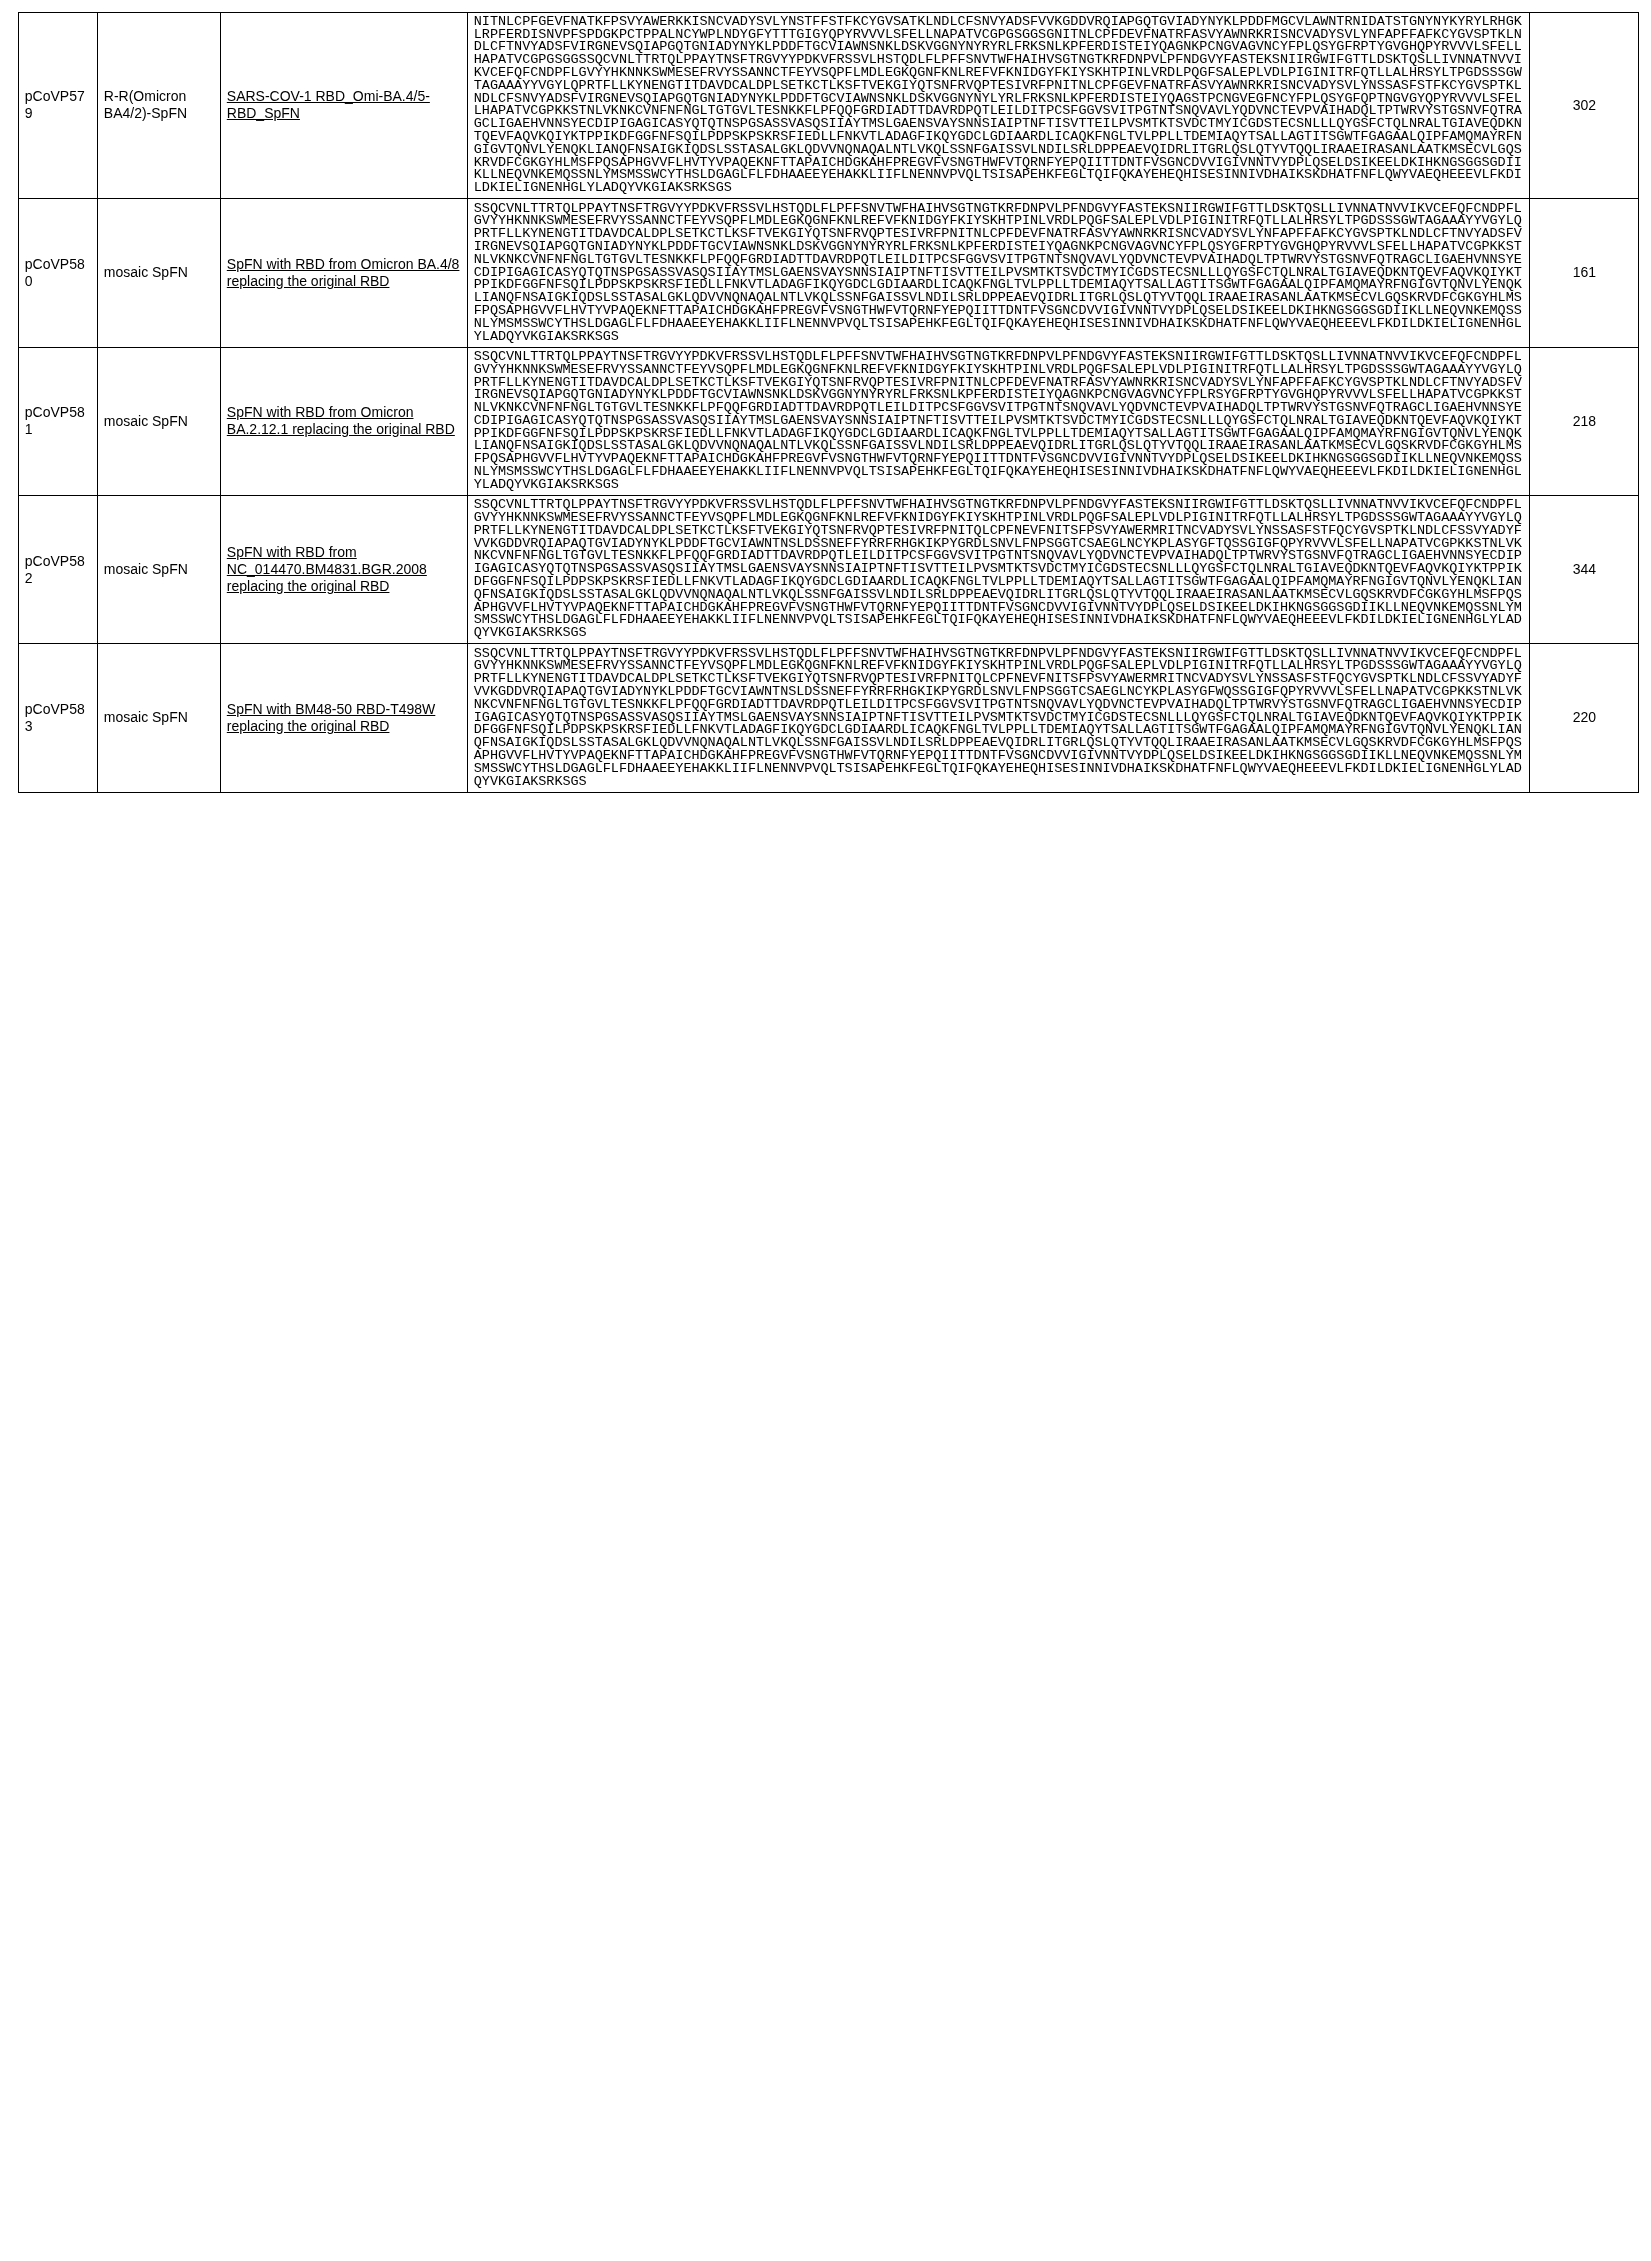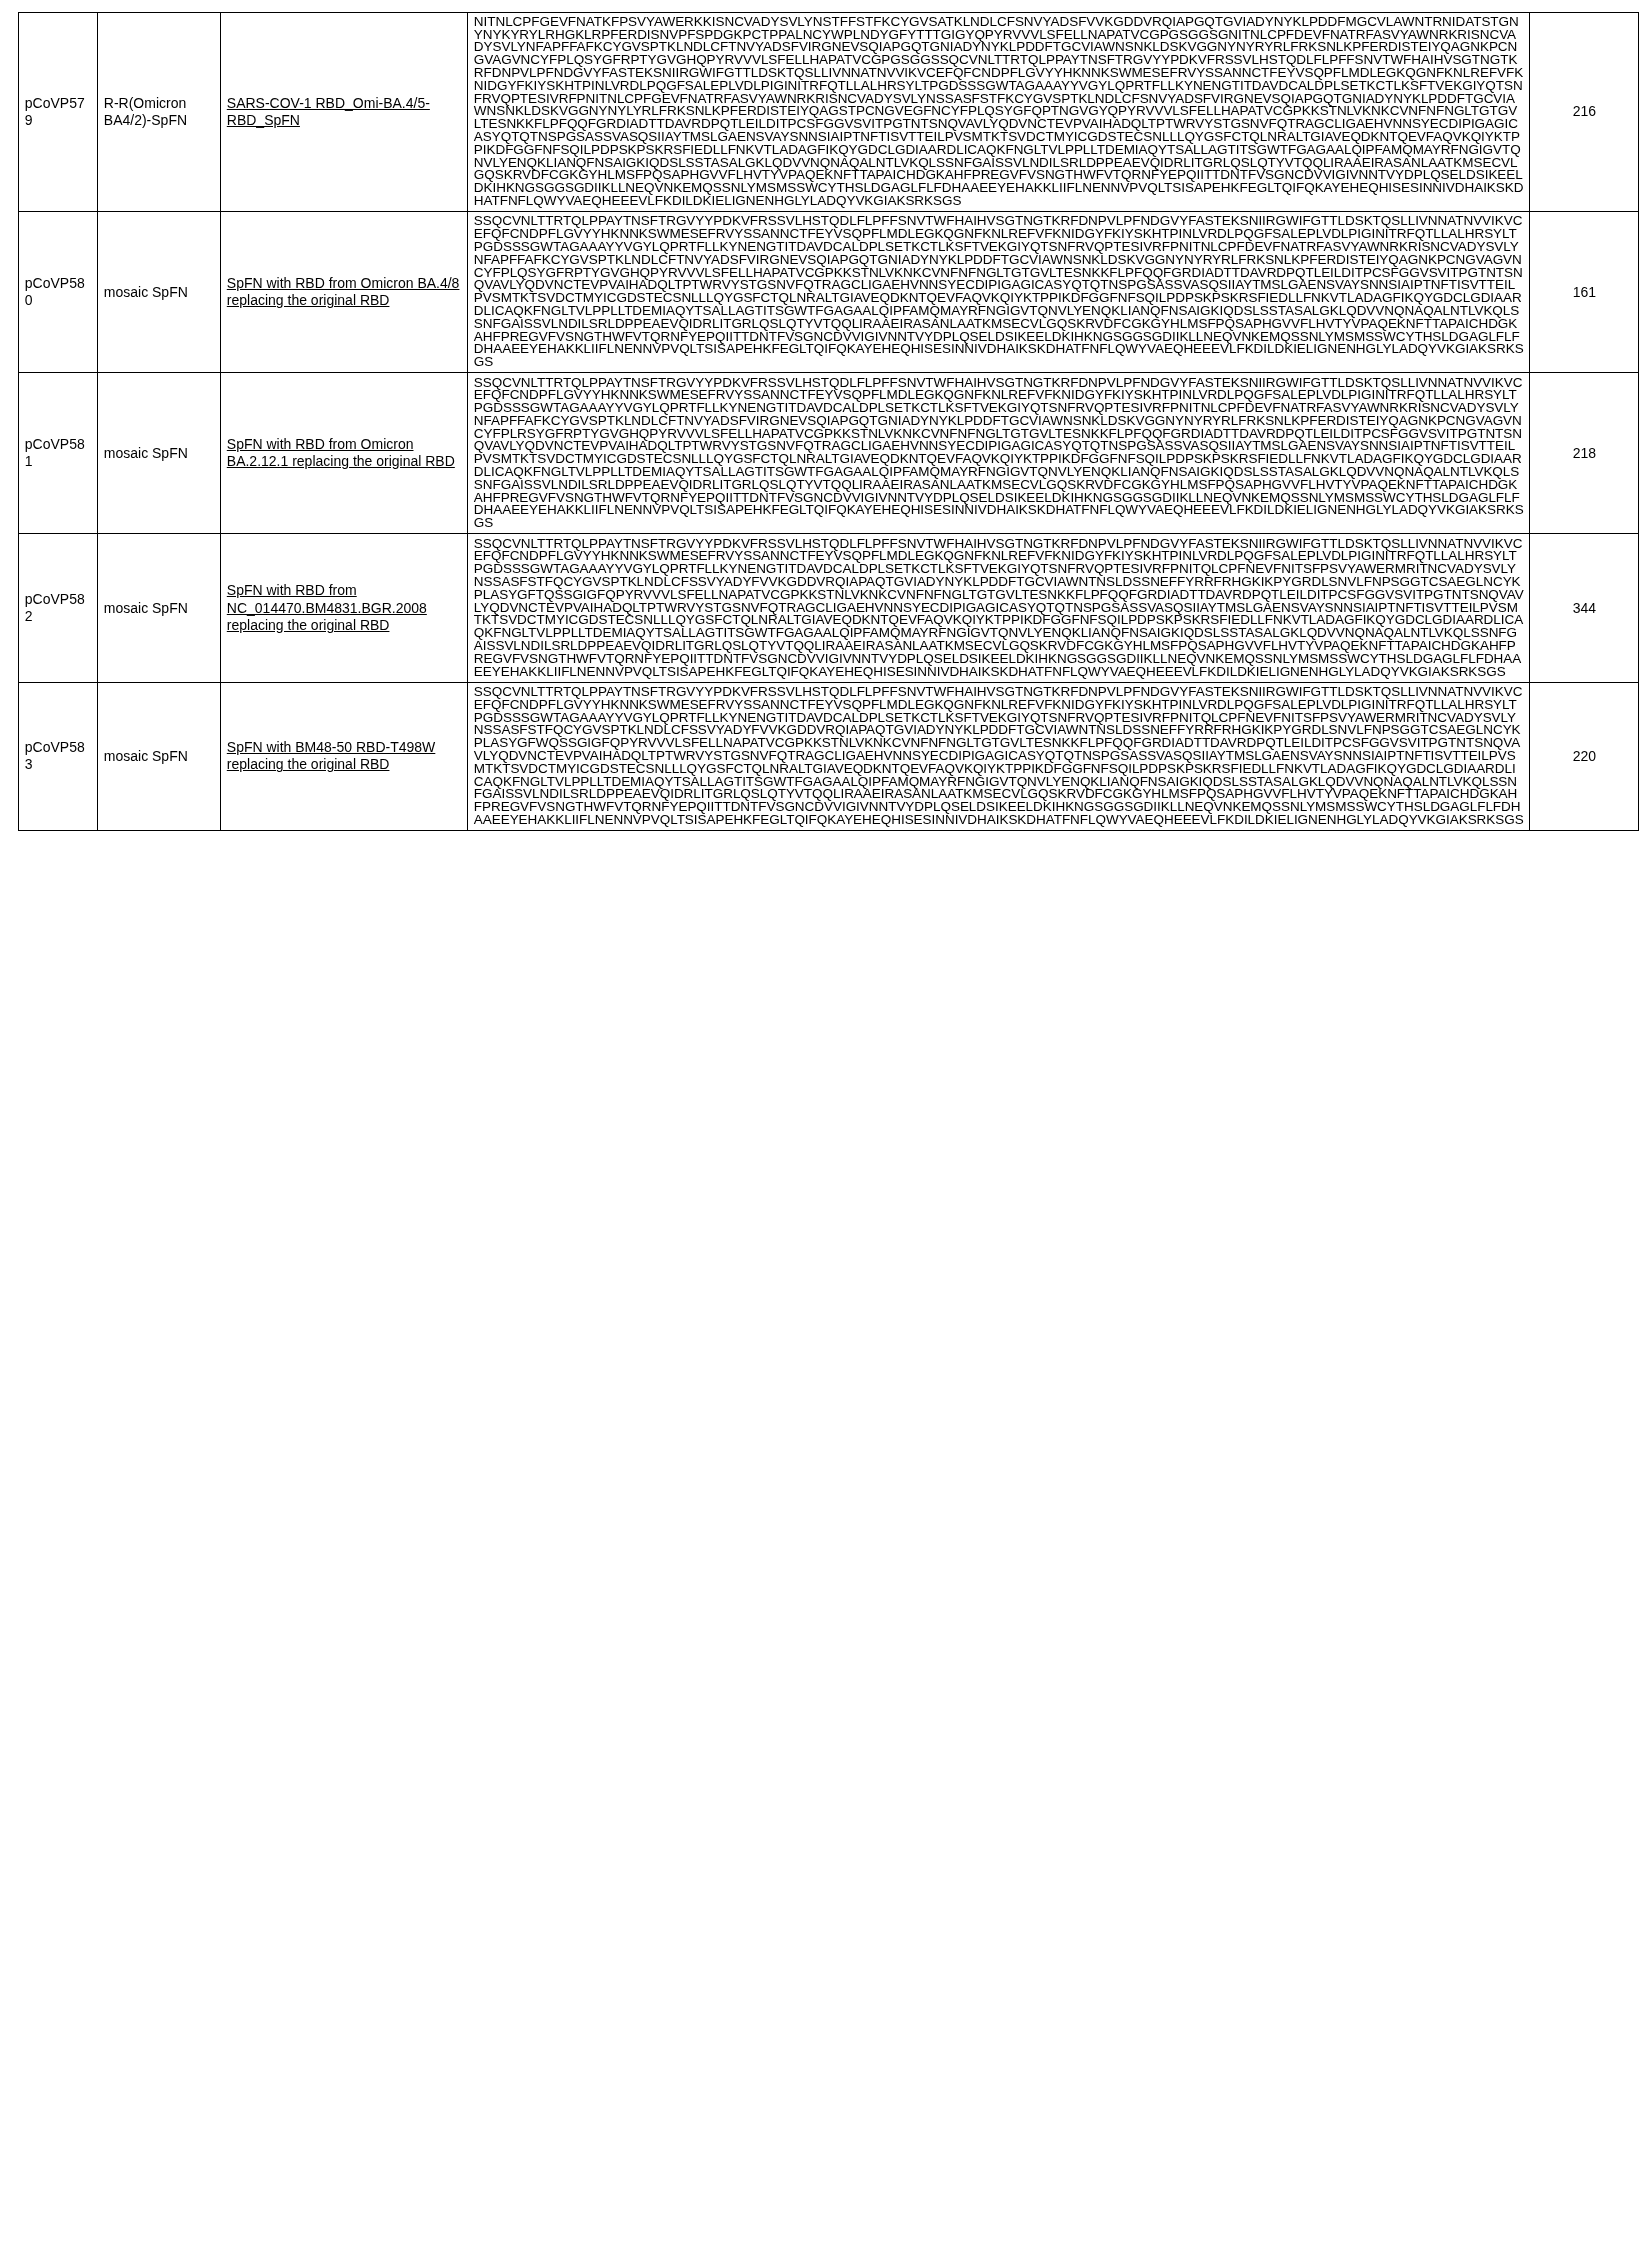--- a/index.html
+++ b/index.html
@@ -53,21 +53,21 @@
     text-decoration: underline;
   }
   td.cell-seq {
     vertical-align: top;
     padding-top: 8.2px;
     padding-bottom: 8.2px;
     padding-left: 7.4px;
     padding-right: 5px;
   }
   .seq-text {
-    font-family: Liberation Sans, sans-serif;
+    font-family: Liberation Mono, monospace;
     font-size: 13.5px;
     line-height: 12.8px;
     letter-spacing: -0.04px;
     text-align: left;
     word-break: break-all;
     overflow-wrap: anywhere;
     white-space: normal;
     display: block;
   }
   td.cell-num {
@@ -101,21 +101,21 @@
         <td class="cell-name">
             <span class="lbl">R-R(Omicron BA4/2)-SpFN</span>
           </td>
         <td class="cell-desc">
             <span class="lbl">SARS-COV-1 RBD_Omi-BA.4/5-RBD_SpFN</span>
           </td>
         <td class="cell-seq">
             <span class="seq-text">NITNLCPFGEVFNATKFPSVYAWERKKISNCVADYSVLYNSTFFSTFKCYGVSATKLNDLCFSNVYADSFVVKGDDVRQIAPGQTGVIADYNYKLPDDFMGCVLAWNTRNIDATSTGNYNYKYRYLRHGKLRPFERDISNVPFSPDGKPCTPPALNCYWPLNDYGFYTTTGIGYQPYRVVVLSFELLNAPATVCGPGSGGSGNITNLCPFDEVFNATRFASVYAWNRKRISNCVADYSVLYNFAPFFAFKCYGVSPTKLNDLCFTNVYADSFVIRGNEVSQIAPGQTGNIADYNYKLPDDFTGCVIAWNSNKLDSKVGGNYNYRYRLFRKSNLKPFERDISTEIYQAGNKPCNGVAGVNCYFPLQSYGFRPTYGVGHQPYRVVVLSFELLHAPATVCGPGSGGSSQCVNLTTRTQLPPAYTNSFTRGVYYPDKVFRSSVLHSTQDLFLPFFSNVTWFHAIHVSGTNGTKRFDNPVLPFNDGVYFASTEKSNIIRGWIFGTTLDSKTQSLLIVNNATNVVIKVCEFQFCNDPFLGVYYHKNNKSWMESEFRVYSSANNCTFEYVSQPFLMDLEGKQGNFKNLREFVFKNIDGYFKIYSKHTPINLVRDLPQGFSALEPLVDLPIGINITRFQTLLALHRSYLTPGDSSSGWTAGAAAYYVGYLQPRTFLLKYNENGTITDAVDCALDPLSETKCTLKSFTVEKGIYQTSNFRVQPTESIVRFPNITNLCPFGEVFNATRFASVYAWNRKRISNCVADYSVLYNSSASFSTFKCYGVSPTKLNDLCFSNVYADSFVIRGNEVSQIAPGQTGNIADYNYKLPDDFTGCVIAWNSNKLDSKVGGNYNYLYRLFRKSNLKPFERDISTEIYQAGSTPCNGVEGFNCYFPLQSYGFQPTNGVGYQPYRVVVLSFELLHAPATVCGPKKSTNLVKNKCVNFNFNGLTGTGVLTESNKKFLPFQQFGRDIADTTDAVRDPQTLEILDITPCSFGGVSVITPGTNTSNQVAVLYQDVNCTEVPVAIHADQLTPTWRVYSTGSNVFQTRAGCLIGAEHVNNSYECDIPIGAGICASYQTQTNSPGSASSVASQSIIAYTMSLGAENSVAYSNNSIAIPTNFTISVTTEILPVSMTKTSVDCTMYICGDSTECSNLLLQYGSFCTQLNRALTGIAVEQDKNTQEVFAQVKQIYKTPPIKDFGGFNFSQILPDPSKPSKRSFIEDLLFNKVTLADAGFIKQYGDCLGDIAARDLICAQKFNGLTVLPPLLTDEMIAQYTSALLAGTITSGWTFGAGAALQIPFAMQMAYRFNGIGVTQNVLYENQKLIANQFNSAIGKIQDSLSSTASALGKLQDVVNQNAQALNTLVKQLSSNFGAISSVLNDILSRLDPPEAEVQIDRLITGRLQSLQTYVTQQLIRAAEIRASANLAATKMSECVLGQSKRVDFCGKGYHLMSFPQSAPHGVVFLHVTYVPAQEKNFTTAPAICHDGKAHFPREGVFVSNGTHWFVTQRNFYEPQIITTDNTFVSGNCDVVIGIVNNTVYDPLQSELDSIKEELDKIHKNGSGGSGDIIKLLNEQVNKEMQSSNLYMSMSSWCYTHSLDGAGLFLFDHAAEEYEHAKKLIIFLNENNVPVQLTSISAPEHKFEGLTQIFQKAYEHEQHISESINNIVDHAIKSKDHATFNFLQWYVAEQHEEEVLFKDILDKIELIGNENHGLYLADQYVKGIAKSRKSGS</span>
           </td>
         <td class="cell-num">
-            <span class="lbl">216</span>
+            <span class="lbl">302</span>
           </td>
       </tr>
 
       <tr>
         <td class="cell-id">
             <span class="lbl">pCoVP580</span>
           </td>
         <td class="cell-name">
             <span class="lbl">mosaic SpFN</span>
           </td>

